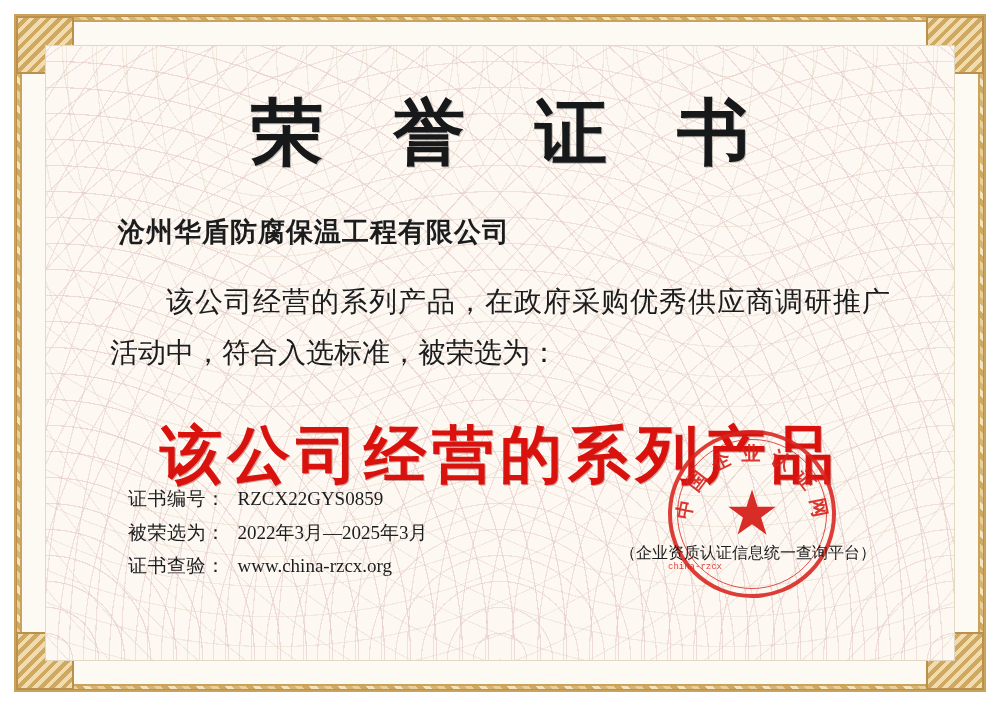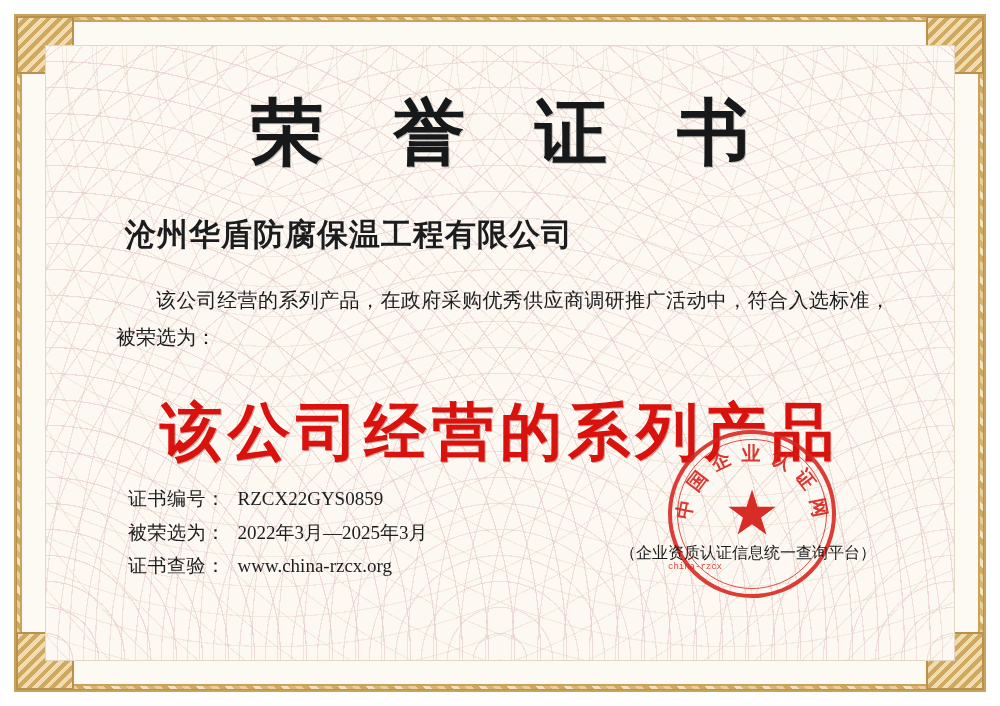--- a/index.html
+++ b/index.html
@@ -113,33 +113,33 @@
     letter-spacing: 26px;
     color: #17181a;
     margin-top: 22px;
     text-indent: 26px;
     line-height: 1.05;
     text-shadow: 1px 1px 0 rgba(0,0,0,0.25);
   }
 
   .company {
     margin-top: 42px;
-    margin-left: 27px;
+    margin-left: 20px;
     font-family: "Liberation Sans", "DejaVu Sans", sans-serif;
     font-weight: bold;
-    font-size: 31px;
+    font-size: 27px;
     letter-spacing: 1px;
     color: #1b1c1e;
   }
 
   .body-text {
     margin-top: 26px;
-    margin-left: 18px;
+    margin-left: 12px;
     margin-right: 12px;
-    font-size: 20px;
+    font-size: 28px;
     line-height: 1.85;
     color: #1b1c1e;
     text-indent: 2em;
     font-family: "Liberation Sans", "DejaVu Sans", sans-serif;
     text-align: justify;
   }
 
   .award {
     margin-top: 34px;
     text-align: center;

